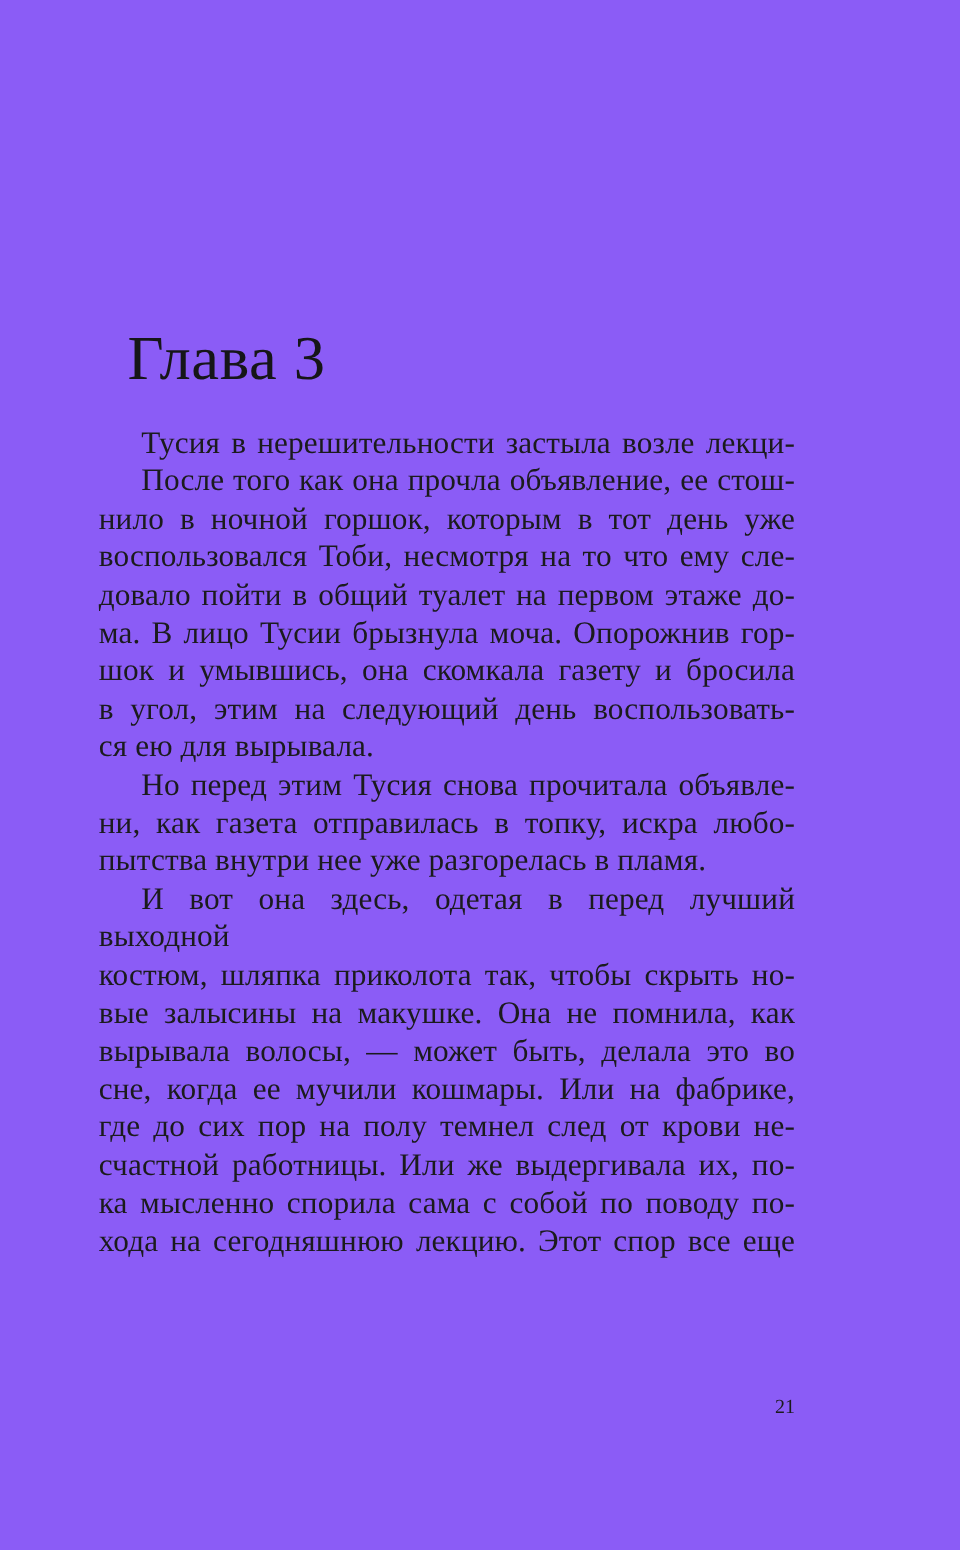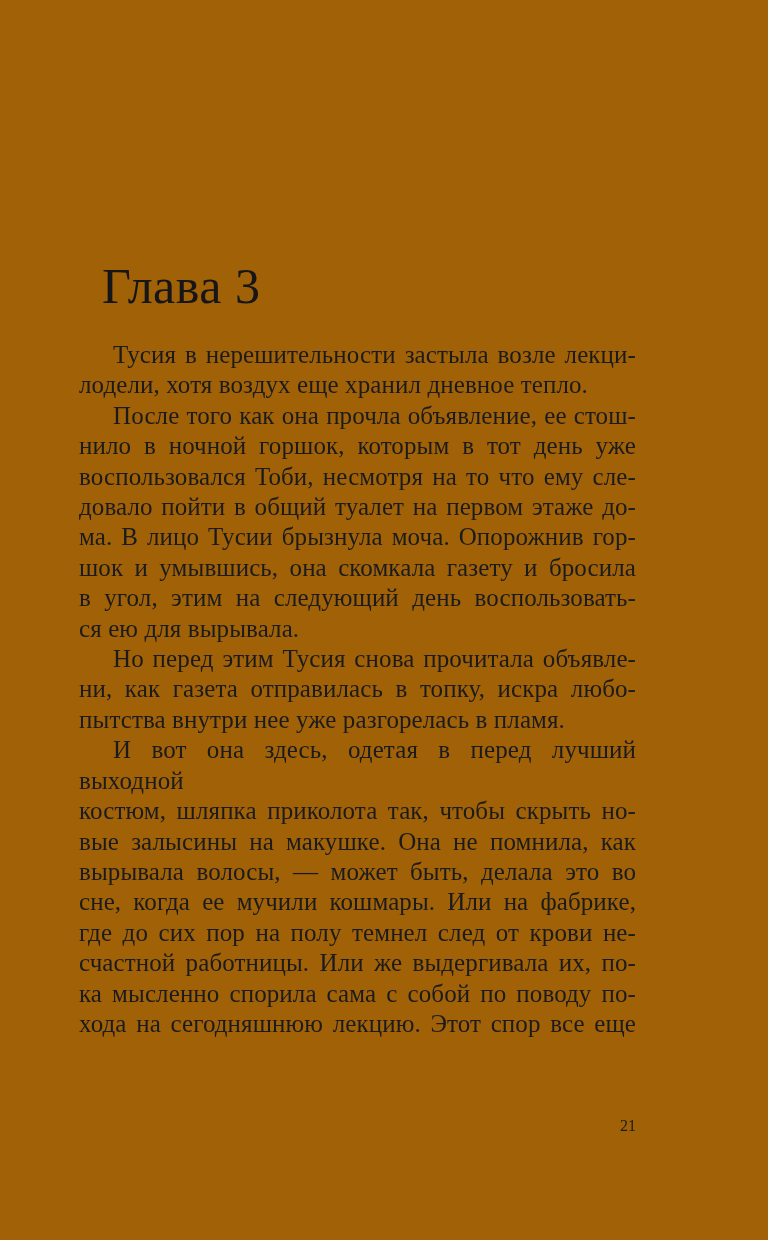--- a/index.html
+++ b/index.html
@@ -1,20 +1,20 @@
 <!DOCTYPE html>
 <html lang="ru"><head>
 <meta charset="utf-8">
 <style>
   html, body { margin: 0; padding: 0; background: #ffffff; }
   .page {
     position: relative;
     width: 768px;
     height: 1240px;
-    background: #a16207;
+    background: #8b5cf6;
     font-family: "Liberation Serif", "DejaVu Serif", serif;
     color: #1b1b1d;
     overflow: hidden;
   }
   .chapter-title {
     position: absolute;
     left: 102px;
     top: 261px;
     margin: 0;
     font-size: 50px;
@@ -50,21 +50,20 @@
   }
 </style>
 </head>
 <body>
 
 <div class="page">
   <h1 class="chapter-title">Глава 3</h1>
 
   <div class="body-text" id="body-text">
       <div class="line indent">Тусия в нерешительности застыла возле лекци-</div>
-      <div class="line lastline">лодели, хотя воздух еще хранил дневное тепло.</div>
       <div class="line indent">После того как она прочла объявление, ее стош-</div>
       <div class="line">нило в ночной горшок, которым в тот день уже</div>
       <div class="line">воспользовался Тоби, несмотря на то что ему сле-</div>
       <div class="line">довало пойти в общий туалет на первом этаже до-</div>
       <div class="line">ма. В лицо Тусии брызнула моча. Опорожнив гор-</div>
       <div class="line">шок и умывшись, она скомкала газету и бросила</div>
       <div class="line">в угол, этим на следующий день воспользовать-</div>
       <div class="line lastline">ся ею для вырывала.</div>
       <div class="line indent">Но перед этим Тусия снова прочитала объявле-</div>
       <div class="line">ни, как газета отправилась в топку, искра любо-</div>

